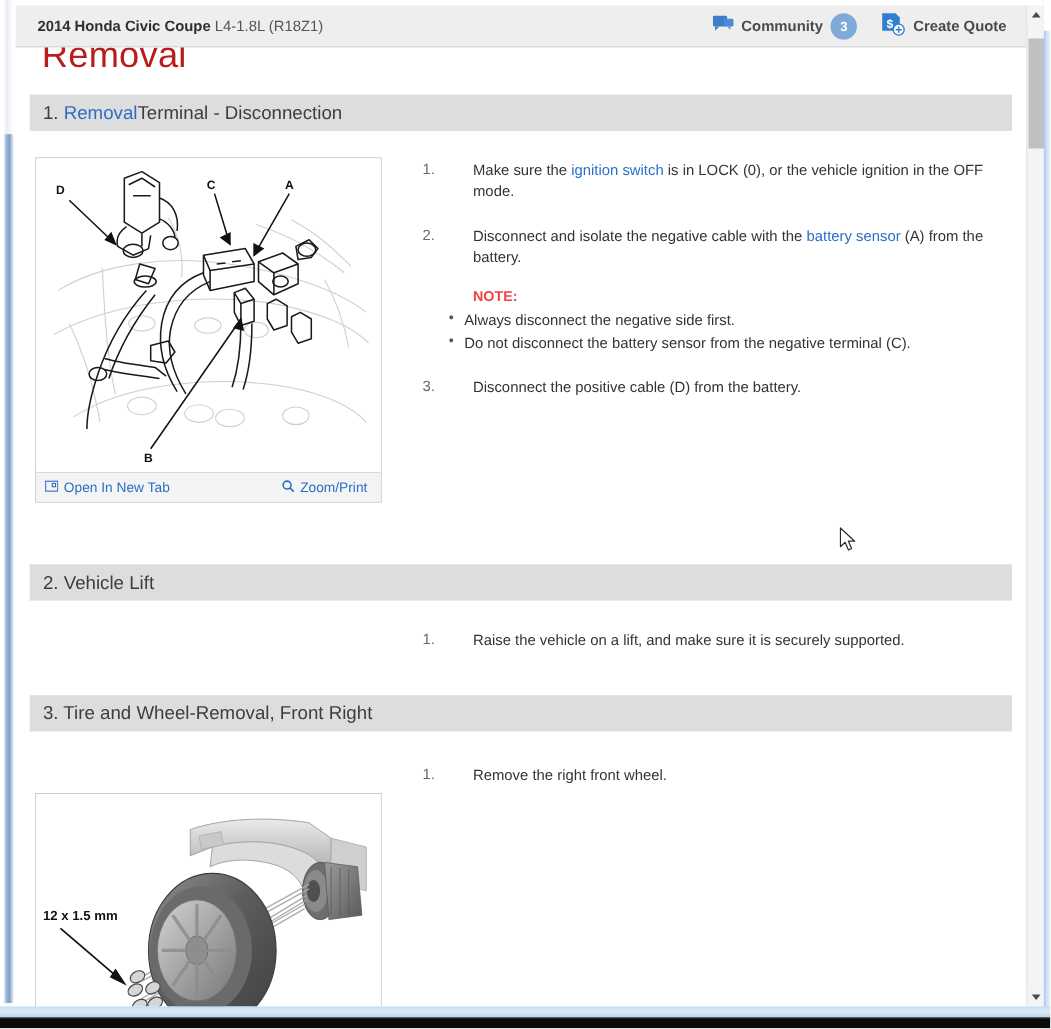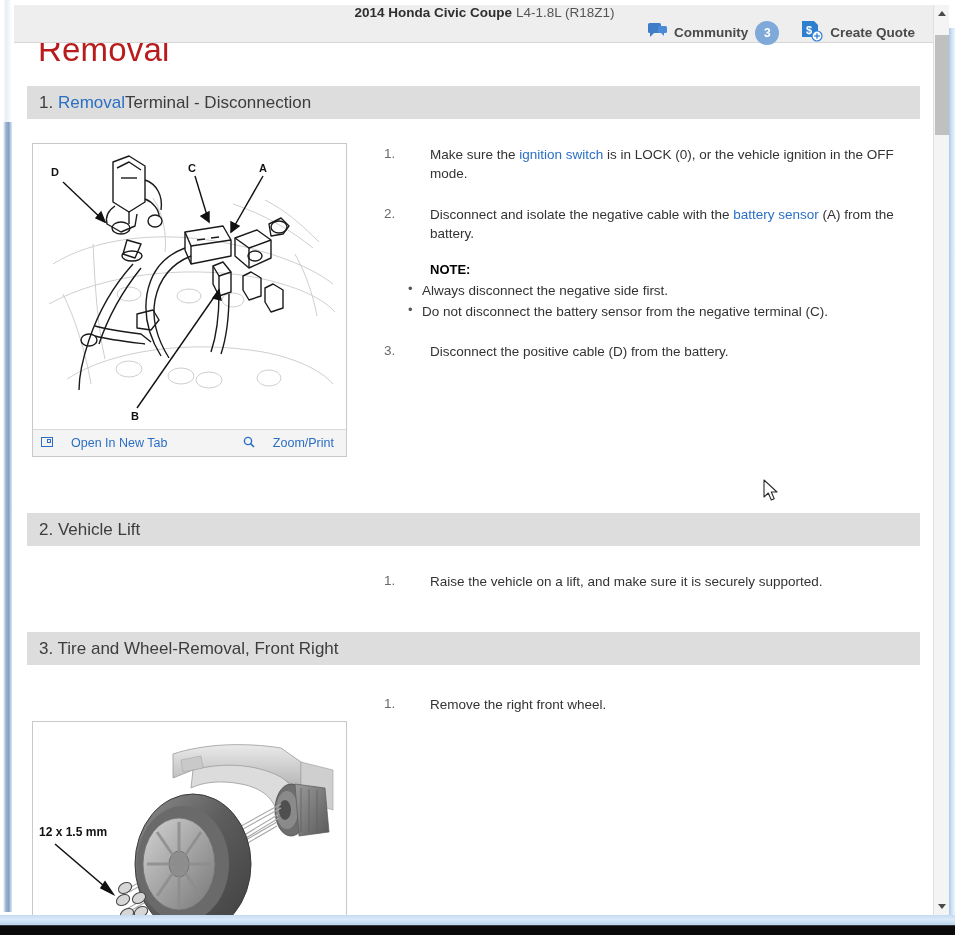--- a/index.html
+++ b/index.html
@@ -60,21 +60,20 @@
   
   #vehicle-header {
     position: absolute;
     left: 14px; top: 5px;
     width: 921px; height: 38px;
     background: #eeeeee;
     border-bottom: 1px solid #d6d6d6;
     display: flex;
     align-items: center;
     z-index: 30;
-    flex-direction: column;
   }
   #vehicle-title {
     margin-left: 20px;
     font-size: 13.5px;
     color: #3b3b3b;
     white-space: nowrap;
   }
   #vehicle-title .bold { font-weight: bold; color: #2f2f2f; }
   #vehicle-title .light { font-weight: normal; color: #555; }
 
@@ -157,21 +156,21 @@
     align-items: center;
     justify-content: space-between;
     padding: 0 12px 0 8px;
     font-size: 12.5px;
   }
   .figure-toolbar a {
     color: #2b6fc4;
     text-decoration: none;
     display: inline-flex;
     align-items: center;
-    gap: 18px;
+    gap: 5px;
     cursor: pointer;
   }
 
   
   .steps {
     position: absolute;
     left: 370px;
     width: 545px;
   }
   .step {
@@ -191,21 +190,21 @@
     line-height: 1.42;
   }
   .step-text a, .step-text .link {
     color: #2b6fc4;
     text-decoration: none;
     cursor: pointer;
   }
   .note-label {
     font-size: 13px;
     font-weight: bold;
-    color: #000000;
+    color: #ef4444;
     margin: 18px 0 4px 46px;
   }
   ul.note-list {
     margin: 0 0 0 8px;
     padding-left: 16px;
     list-style: none;
   }
   ul.note-list li {
     position: relative;
     font-size: 13.5px;

